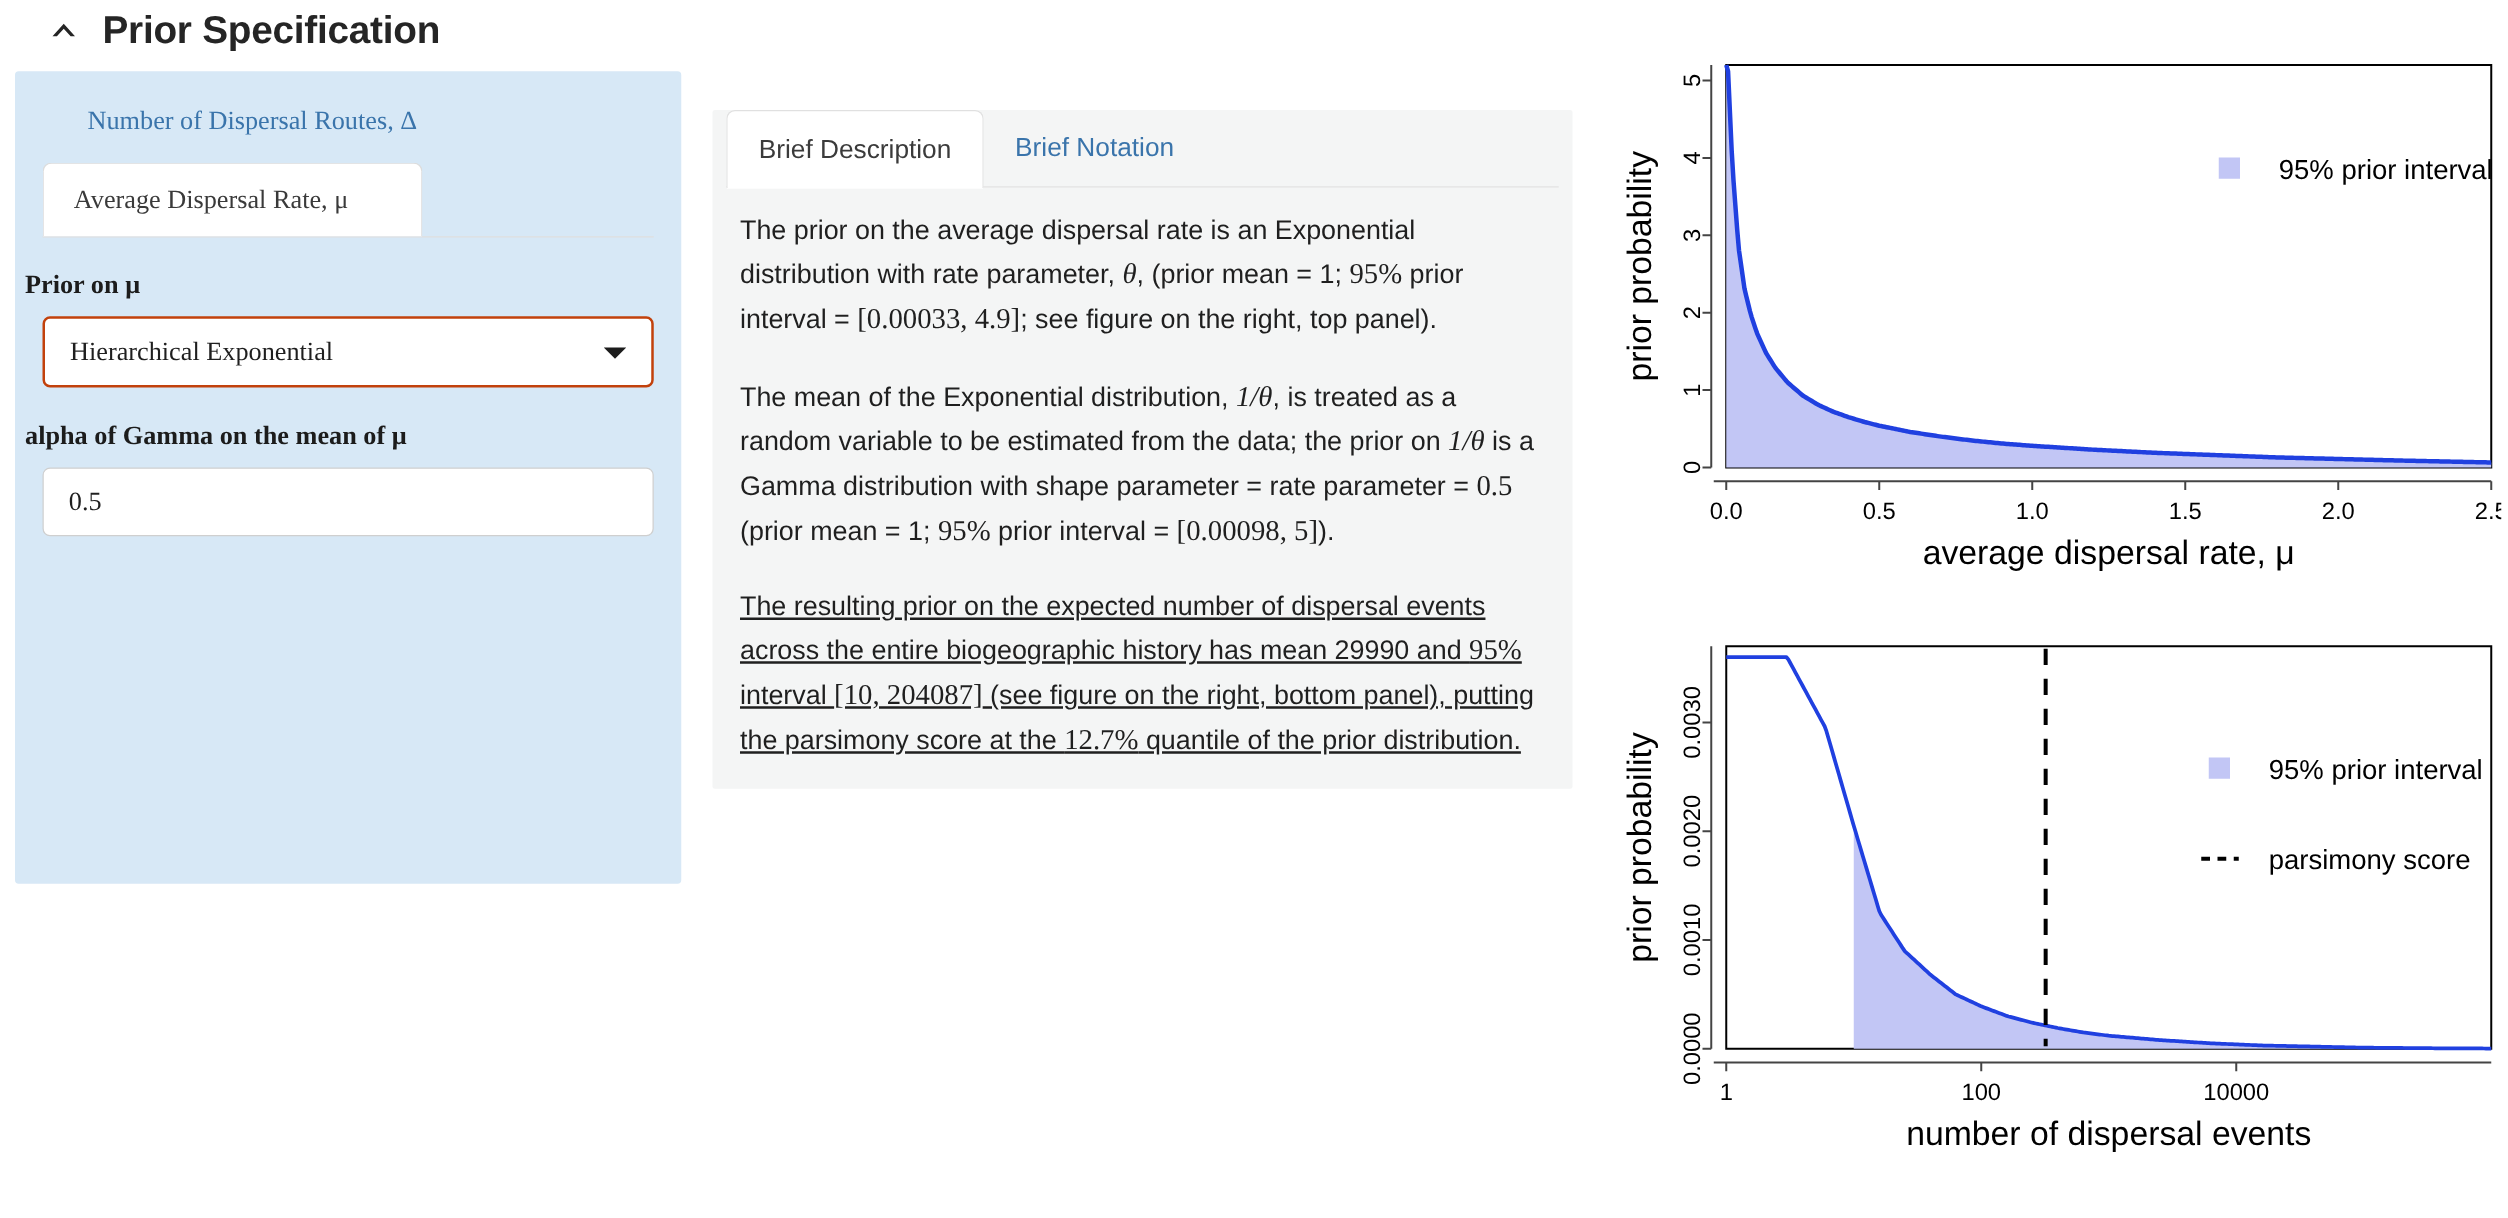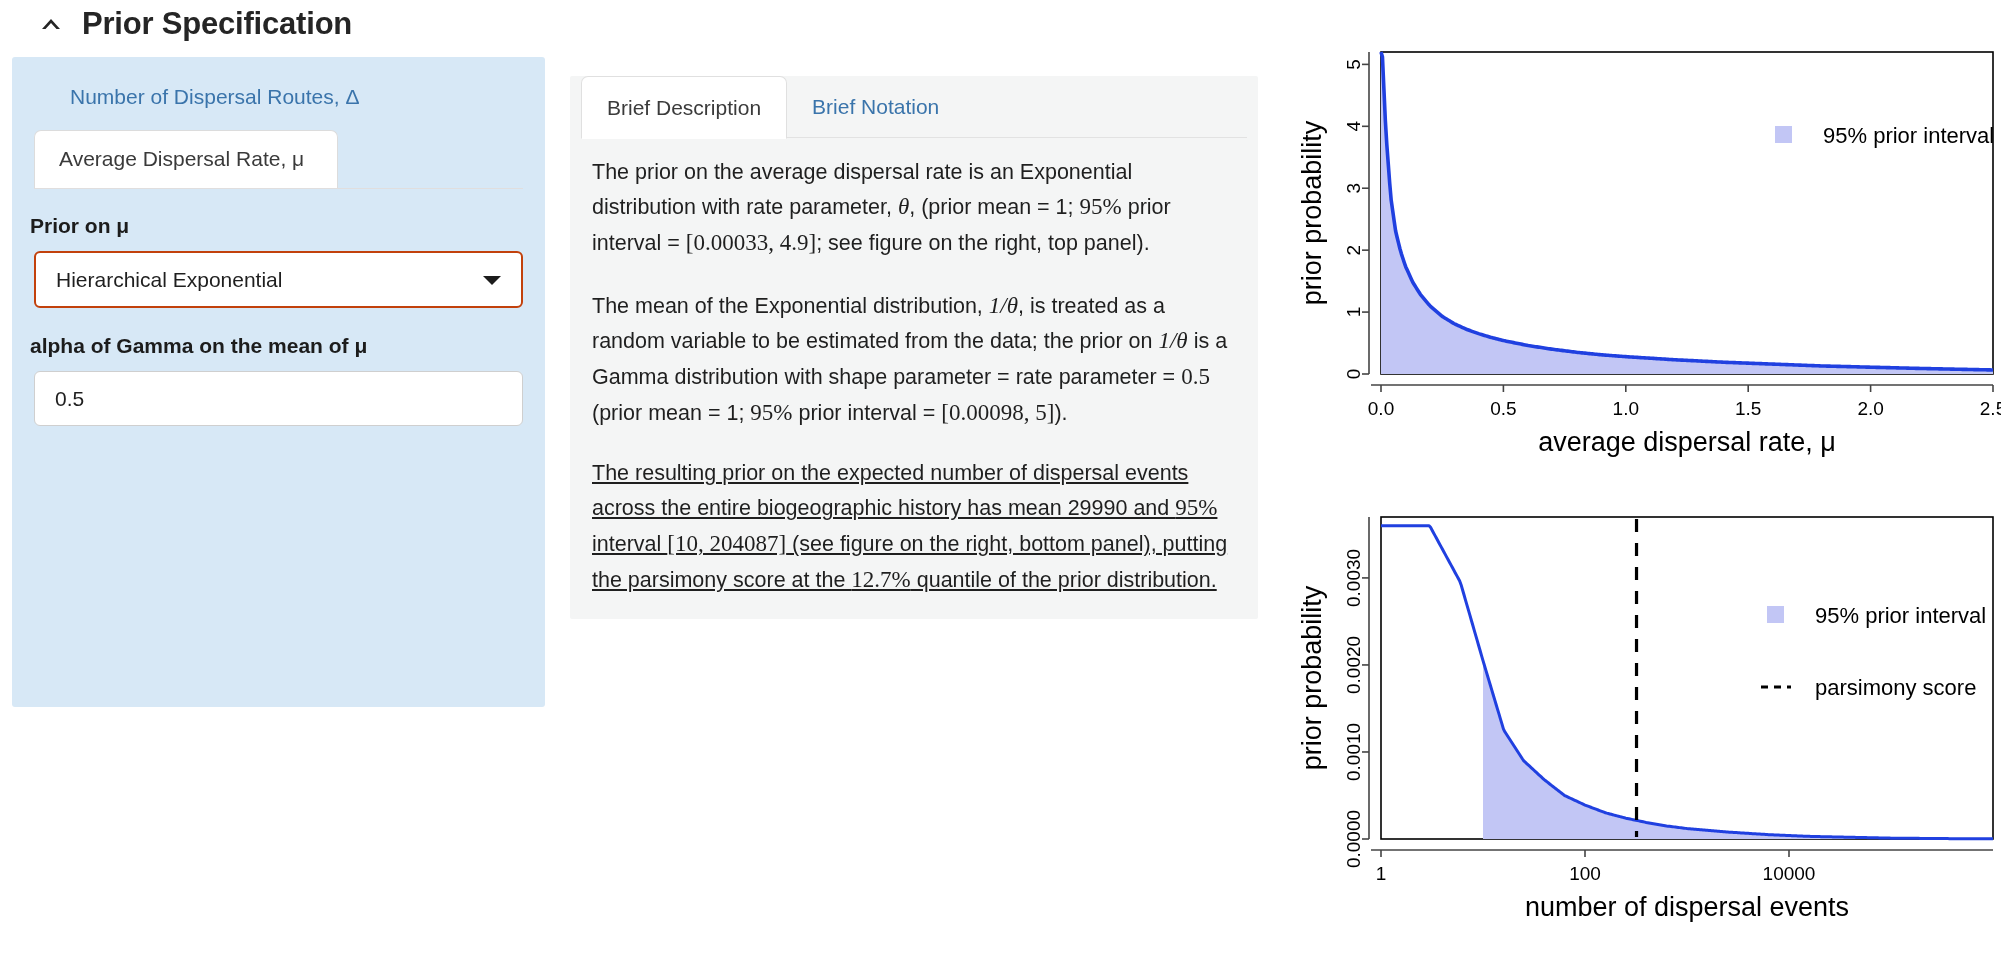--- a/index.html
+++ b/index.html
@@ -37,20 +37,21 @@
   }
 
   
   #sidebar {
     position: absolute;
     left: 12px; top: 57px;
     width: 533px; height: 650px;
     background: #d7e8f6;
     border-radius: 3px;
     padding: 0;
+    font-family: Liberation Serif, serif;
   }
   #side-tabs {
     position: relative;
     margin: 0 22px;
     padding-top: 24px;
   }
   .side-tab-inactive {
     color: #3a74ab;
     font-size: 21px;
     padding: 2px 24px 0 36px;
@@ -74,21 +75,21 @@
   }
   #side-tab-underline {
     position: absolute;
     left: 0; right: 0;
     bottom: -1px;
     height: 1px;
     background: #e0dede;
   }
 
   .field-label {
-    margin: 26px 22px 0 18px;
+    margin: 26px 22px 0 8px;
     font-size: 21px;
     font-weight: bold;
     color: #1c1c1c;
   }
   .select-box {
     margin: 13px 22px 0 22px;
     height: 57px;
     background: #ffffff;
     border: 2px solid #c2410c;
     border-radius: 6px;
@@ -115,21 +116,21 @@
   #sidebar-note {
     margin: 30px 24px 0 22px;
     font-size: 20px;
     line-height: 1.52;
     color: #1f1f1f;
   }
 
   
   #middle {
     position: absolute;
-    left: 570px; top: 76px;
+    left: 570px; top: 88px;
     width: 688px;
     background: #f4f5f5;
     border-radius: 2px;
     padding-bottom: 22px;
   }
   #tabstrip {
     position: relative;
     height: 62px;
     padding-left: 11px;
     display: flex;

